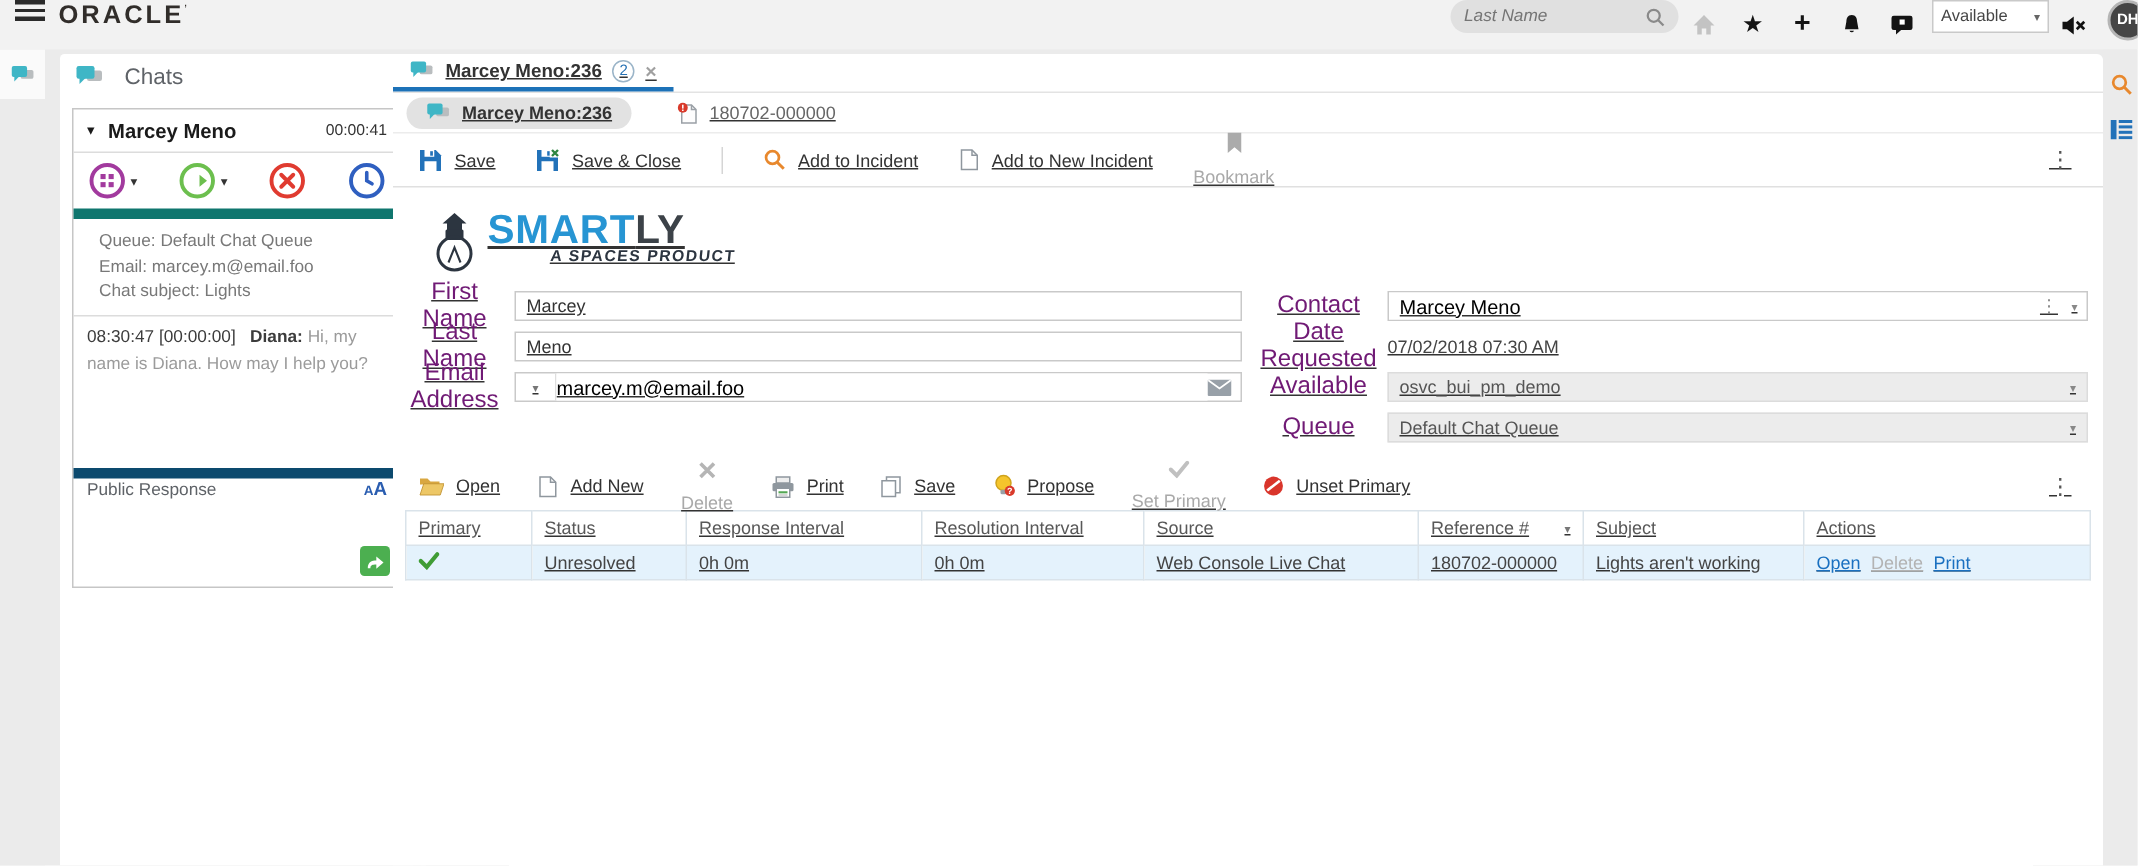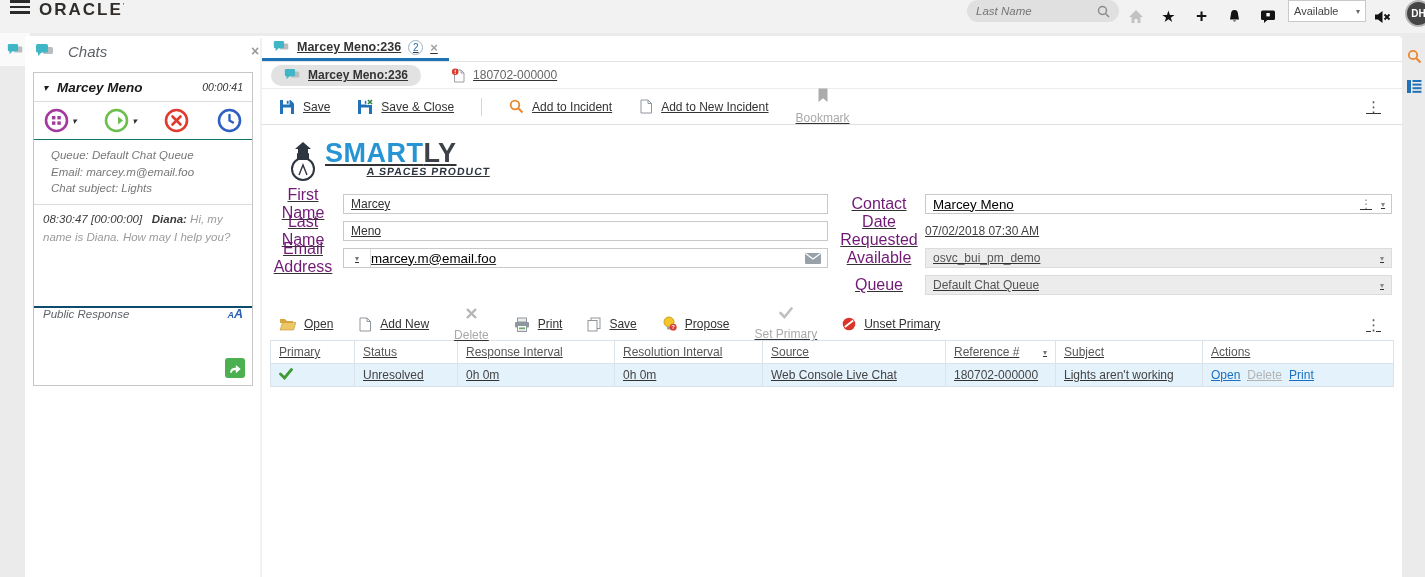--- a/index.html
+++ b/index.html
@@ -19,38 +19,38 @@
   .glyph-plus { font-size:19px; font-weight:700; color:#141414; line-height:1; margin-top:-2px; }
   .avail { margin-left:4px; width:78px; height:22px; background:#fff; border:1px solid #c9c9c9; display:flex; align-items:center; padding:0 5px; font-size:11px; color:#444; cursor:pointer; }
   .avail .caret { margin-left:auto; font-size:8px; color:#666; }
   .avatar { flex:none; width:27px; height:27px; margin-left:6px; margin-right:-7px; border-radius:50%; background:#454545; border:2px solid #b5b5b5; color:#fff; font-size:10px; font-weight:700; display:flex; align-items:center; justify-content:center; }
 
   
   .leftstrip { position:absolute; left:0; top:33px; width:30px; bottom:0; background:#ebebeb; }
   .strip-cell { width:30px; height:33px; background:#fafafa; display:flex; align-items:center; justify-content:center; cursor:pointer; }
 
   
-  .chatpanel { position:absolute; left:25px; top:36px; width:244px; bottom:0; background:#fff; border-radius:3px 3px 0 0;font-style:italic; }
+  .chatpanel { position:absolute; left:40px; top:36px; width:244px; bottom:0; background:#fff; border-radius:3px 3px 0 0; }
   .chatpanel .vscroll { position:absolute; top:2px; right:3px; width:6px; bottom:0; background:#f1f1f1; }
   .cp-head { height:30px; display:flex; align-items:center; padding:0 10px; }
   .cp-title { margin-left:13px; font-size:15px; color:#5f6368; flex:1; }
   .cp-close { color:#9a9a9a; font-size:14px; font-weight:700; cursor:pointer; }
   .card { margin:6px 16px 0 8px; border:1px solid #c6c6c6; background:#fff; }
   .card-header { height:28px; display:flex; align-items:center; padding:0 9px; }
   .card-header .caret { font-size:10px; color:#1a1a1a; cursor:pointer; }
   .chat-name { margin-left:9px; font-weight:700; font-size:13.5px; color:#1a1a1a; }
   .chat-timer { margin-left:auto; font-size:10.5px; color:#333; }
   .card-icons { height:38px; border-top:1px solid #dcdcdc; display:flex; align-items:center; justify-content:space-between; padding:0 10px; }
   .cgroup { display:flex; align-items:center; gap:3px; cursor:pointer; }
   .cgroup .caret { font-size:9px; color:#333; }
-  .card-info { border-top:1px solid #0f766e; padding:7px 6px 7px 17px; font-size:11.5px; color:#787878; line-height:1.45; }
+  .card-info { border-top:7px solid #0f766e; padding:7px 6px 7px 17px; font-size:11.5px; color:#787878; line-height:1.45; }
   .card-transcript { border-top:1px solid #dcdcdc; height:102px; padding:6px 9px; font-size:11.5px; color:#9b9b9b; line-height:1.55; }
   .msg-meta { color:#3c3c3c; }
   .msg-sender { color:#3c3c3c; font-weight:700; }
-  .card-respbar { border-top:2px solid #0c4a6e; height:21px; display:flex; align-items:flex-start; padding:0 9px; font-size:11.5px; color:#5f6368; }
+  .card-respbar { border-top:7px solid #0c4a6e; height:21px; display:flex; align-items:flex-end; padding:0 9px; font-size:11.5px; color:#5f6368; }
   .fontsize { margin-left:auto; color:#2a5db0; font-weight:700; cursor:pointer; line-height:1; }
   .fontsize .a1 { font-size:9px; } .fontsize .a2 { font-size:12.5px; }
   .card-send { height:58px; position:relative; }
   .send-btn { position:absolute; right:7px; bottom:7px; width:20px; height:20px; border-radius:3px; background:#4caf50; display:flex; align-items:center; justify-content:center; cursor:pointer; }
 
   
   .mainpanel { position:absolute; left:262px; top:36px; right:23px; bottom:0; background:#fff; border-radius:4px 4px 0 0;text-decoration:underline; }
   .tabrow { height:26px; border-bottom:1px solid #e3e3e3; display:flex; }
   .tab { display:flex; align-items:center; gap:7px; padding:0 11px; border-bottom:3px solid #1d72b8; cursor:pointer; }
   .tab-label { font-weight:700; font-size:12.5px; color:#333; }

